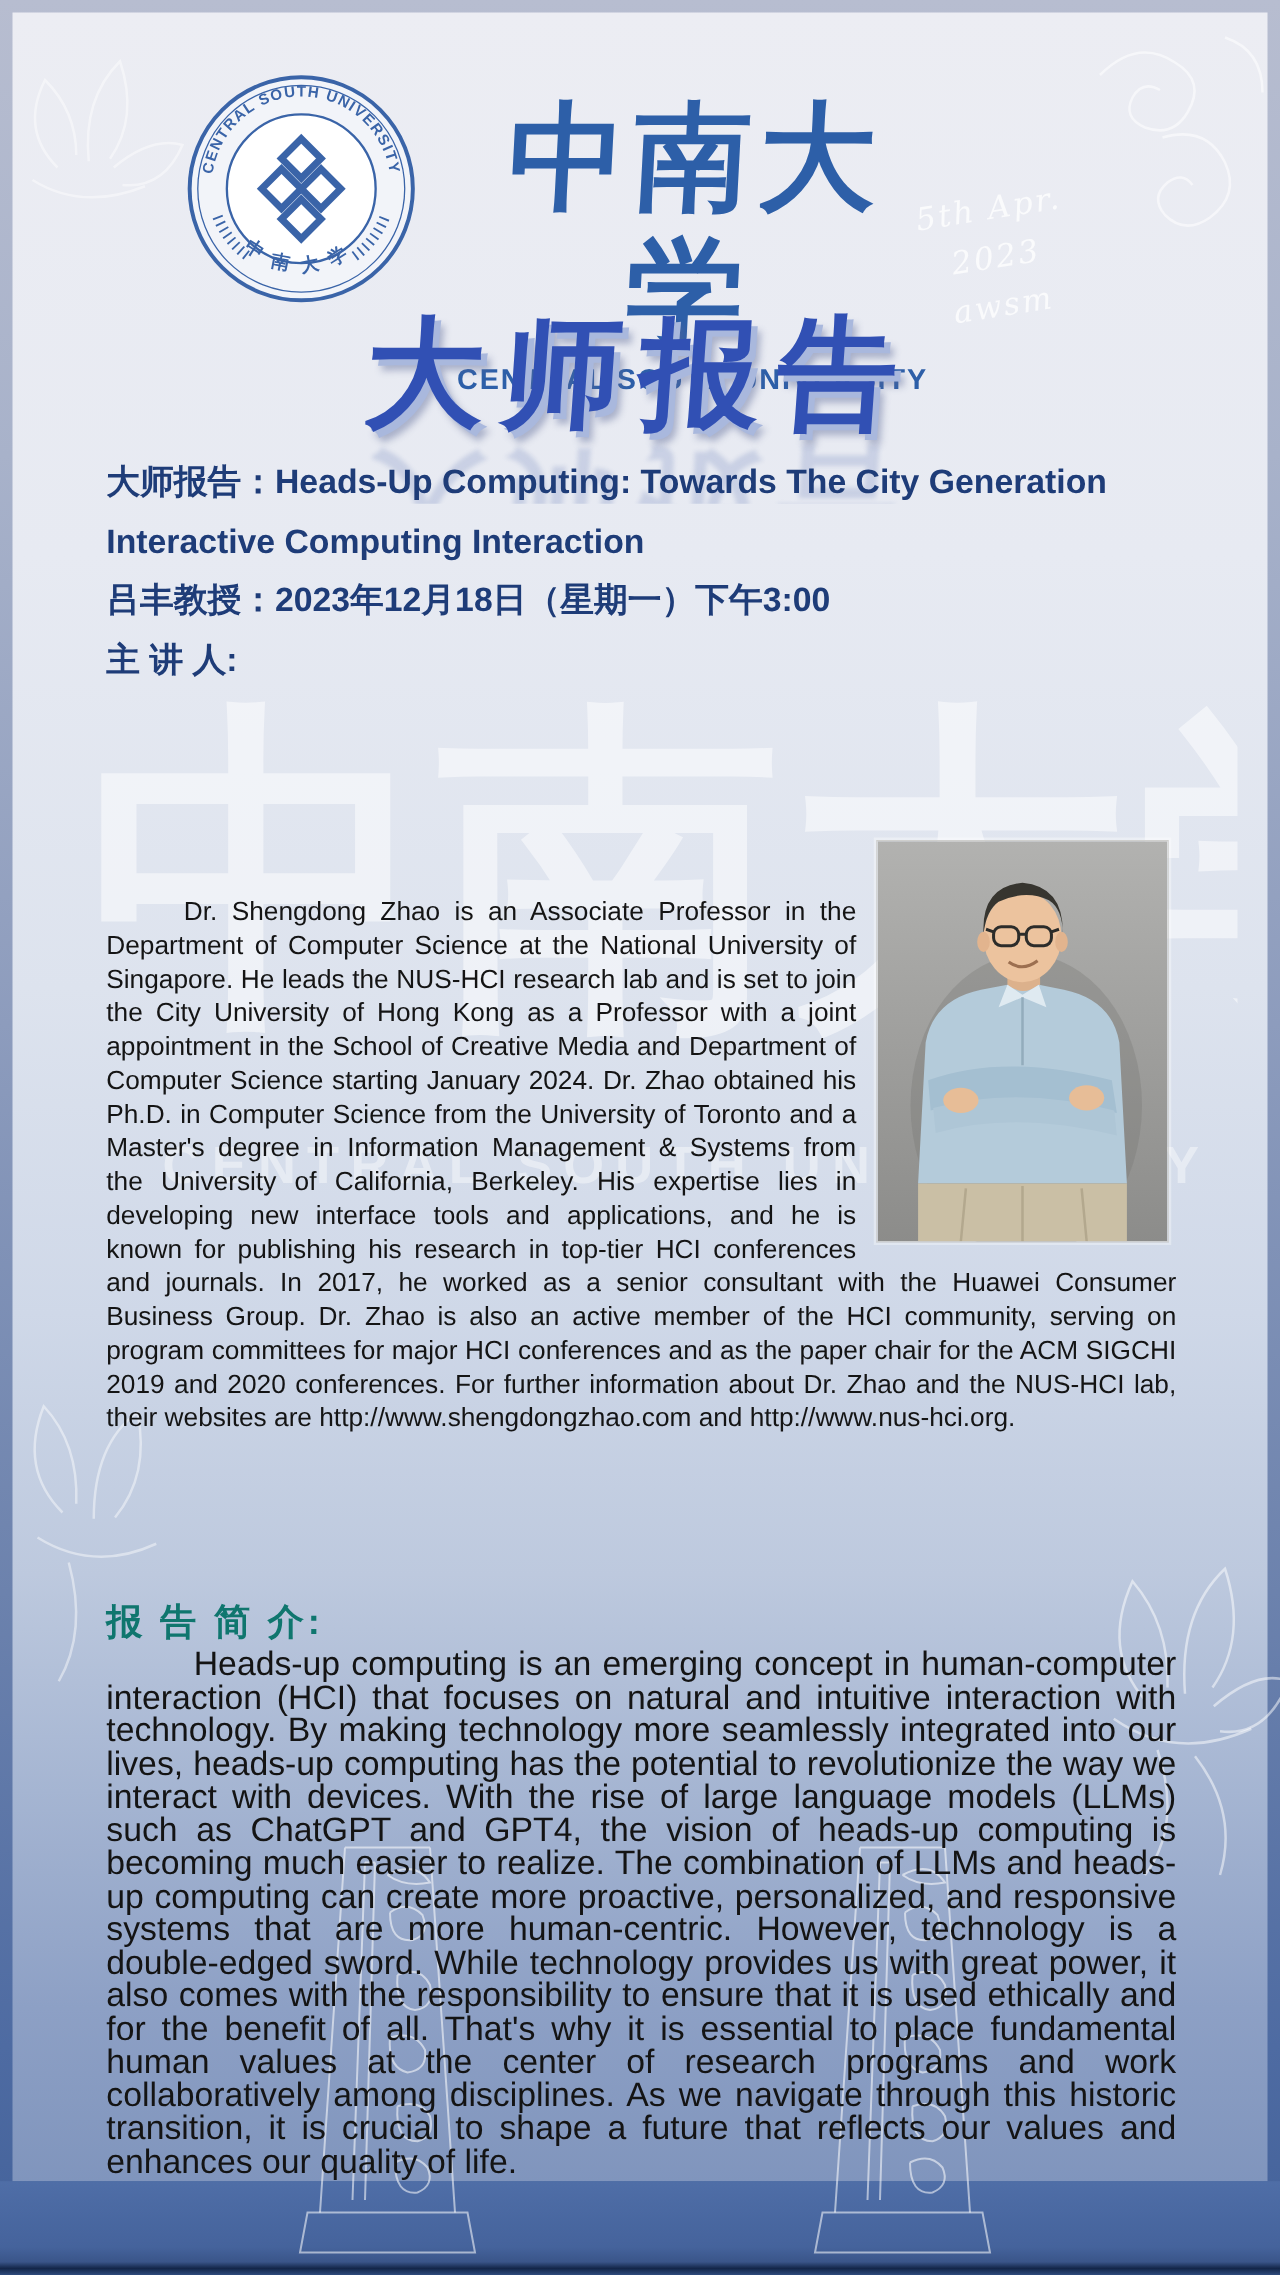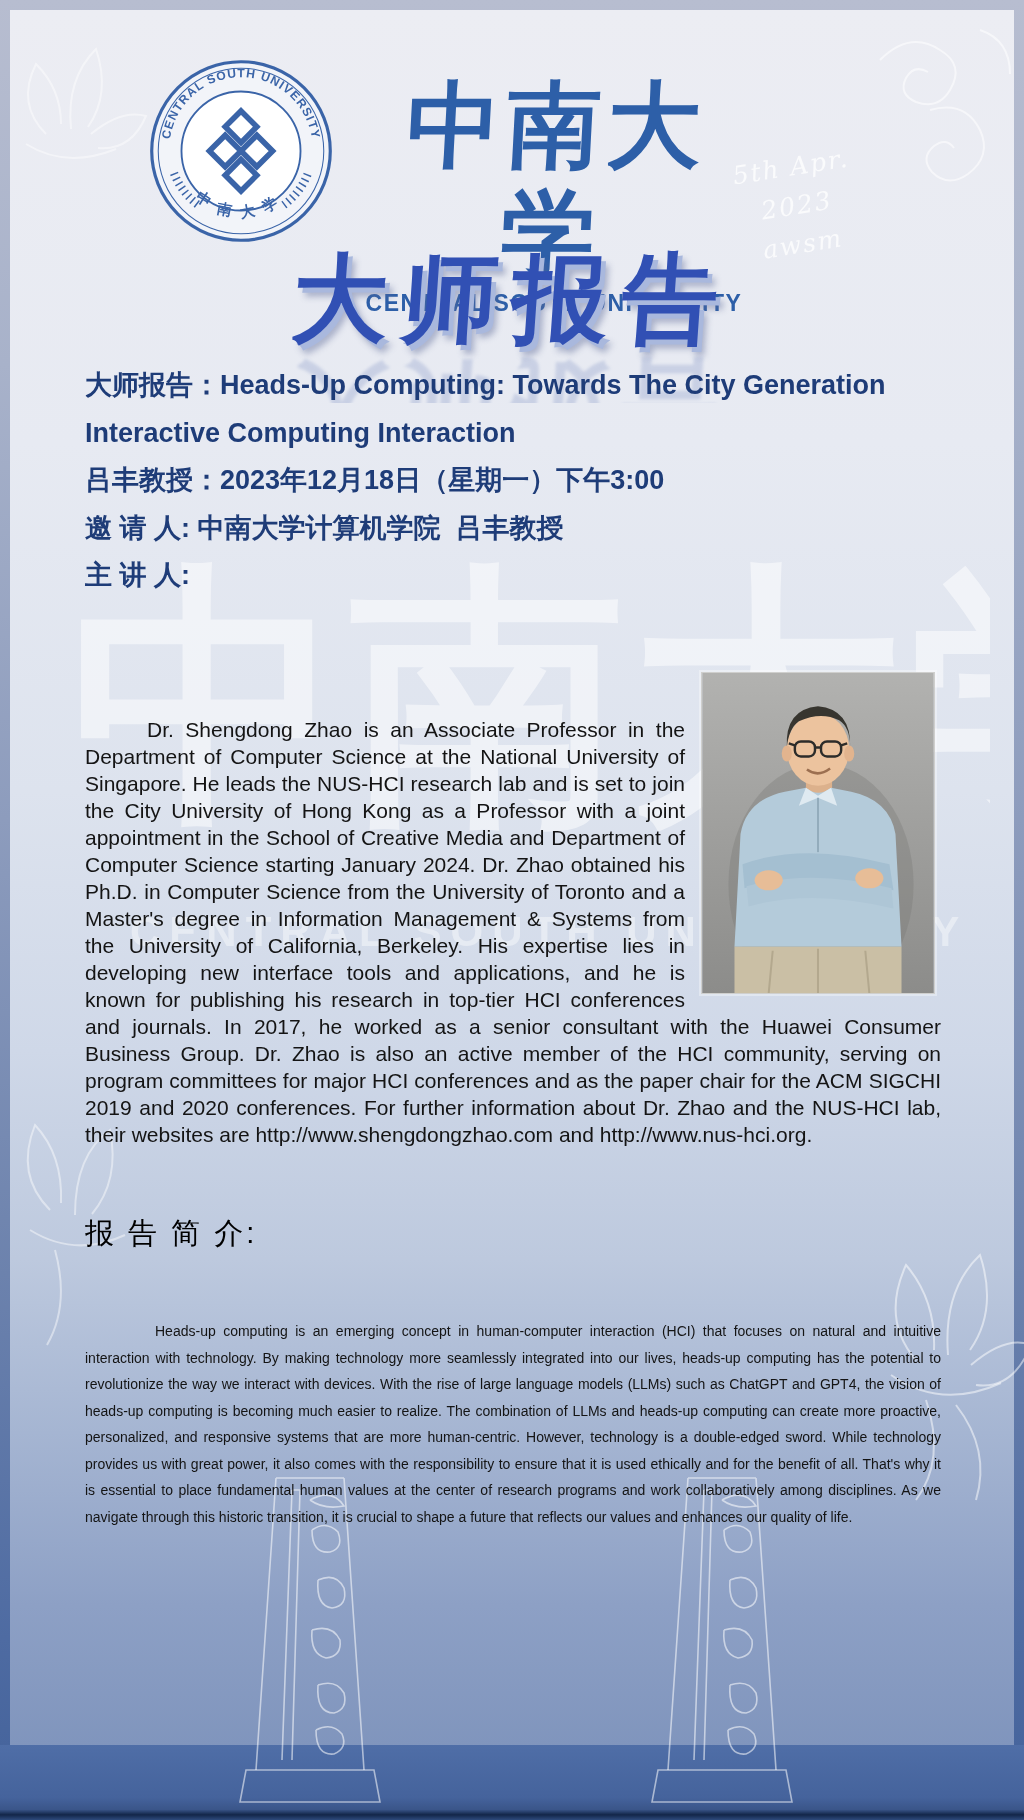--- a/index.html
+++ b/index.html
@@ -37,24 +37,24 @@
   .bio-section{position:absolute;left:85px;top:668px;width:856px;}
   .photo{
     float:right;width:232px;height:320px;margin:4px 6px 10px 16px;
     border:1px solid #cfcfcd;box-shadow:0 0 0 2px rgba(255,255,255,.35);
   }
   .photo svg{display:block;width:100%;height:100%;}
   .bio{
     margin:48px 0 0 0;font-size:21px;line-height:27px;color:#141414;
     text-align:justify;text-indent:62px;
   }
-  .abstract-heading{position:absolute;left:85px;top:1214px;font-size:29px;font-weight:normal;color:#000000;letter-spacing:3px;}
+  .abstract-heading{position:absolute;left:85px;top:1278px;font-size:29px;font-weight:bold;color:#0f766e;letter-spacing:3px;}
   .abstract{
     position:absolute;left:85px;top:1318px;width:856px;margin:0;
-    font-size:14px;line-height:26.5px;color:#141414;text-align:justify;text-indent:70px;
+    font-size:27px;line-height:26.5px;color:#141414;text-align:justify;text-indent:70px;
   }
   
   .handwriting{
     position:absolute;left:738px;top:148px;width:118px;z-index:2;
     font-family:"DejaVu Serif", serif;font-style:italic;font-size:25px;line-height:1.55;
     color:rgba(255,255,255,.9);transform:rotate(-9deg);text-align:center;letter-spacing:2px;opacity:.85;
   }
   .ghost-cn{
     position:absolute;left:70px;top:560px;width:920px;z-index:2;
     font-size:275px;font-weight:bold;line-height:1;letter-spacing:5px;
@@ -171,21 +171,20 @@
   <div class="title-wrap">
     <div class="big-title">大师报告</div>
     <div class="refl-clip">
       <div class="big-title reflection">大师报告</div>
     </div>
   </div>
 
   <div class="details">
     <div class="detail-row"><span class="lbl">大师报告：</span><span class="val">Heads-Up Computing: Towards The City Generation Interactive Computing Interaction</span></div>
     <div class="detail-row"><span class="lbl">吕丰教授：</span><span class="val">2023年12月18日（星期一）下午3:00</span></div>
-    <div class="detail-row"><span class="lbl">邀 请 人:</span><span class="val"> 中南大学计算机学院  吕丰教授</span></div>
     <div class="detail-row"><span class="lbl">主 讲 人:</span><span class="val"></span></div>
   </div>
 
   <div class="bio-section">
     <div class="photo">
       <svg viewBox="0 0 230 318">
         <defs>
           <linearGradient id="pbg" x1="0" y1="0" x2="0" y2="1">
             <stop offset="0" stop-color="#b2b2b0"></stop>
               <stop offset="1" stop-color="#8c8c8a"></stop>

